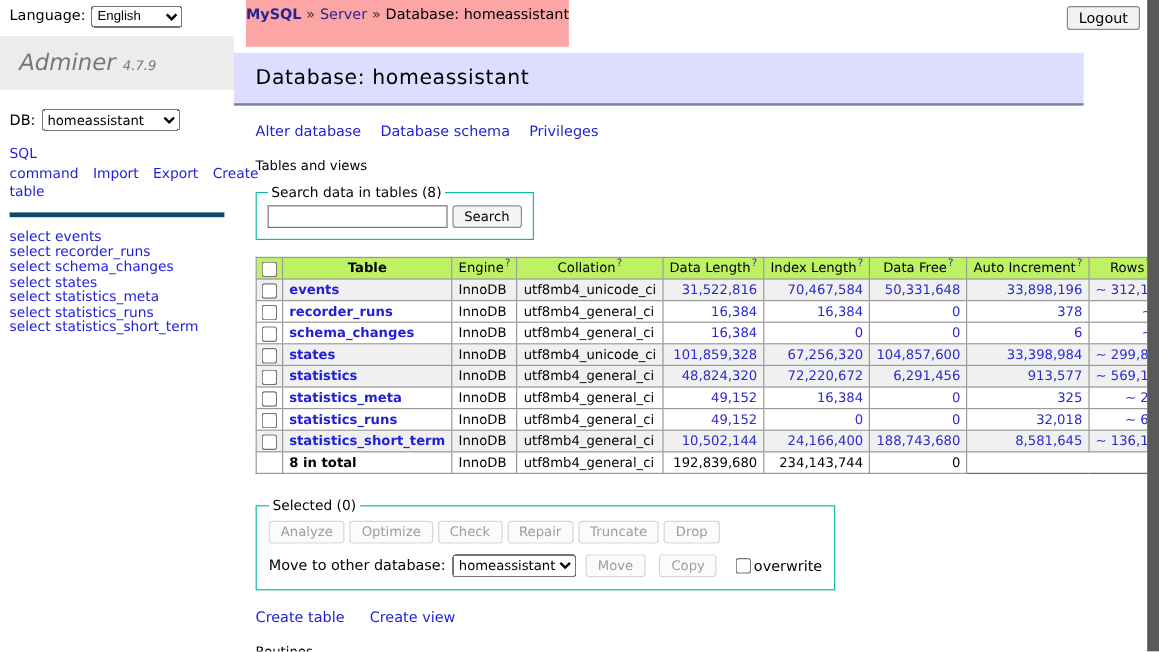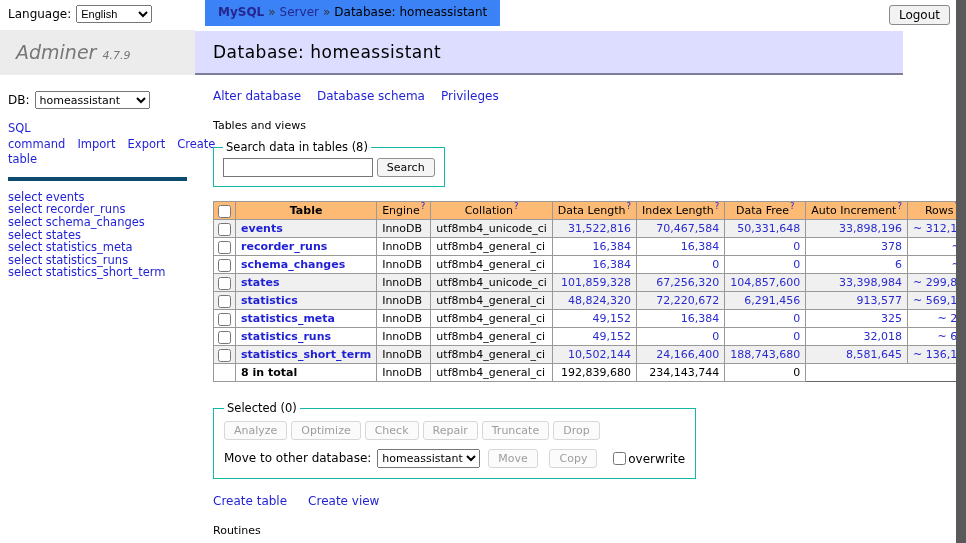--- a/index.html
+++ b/index.html
@@ -23,21 +23,21 @@
   .db-row { margin:16px 8px 0; }
   .db-row label { margin-right:5px; }
   .db-row select { width:115px; height:18px; font-size:11px; font-family:inherit; }
   .menu-links { margin:12px 8px 0; padding-bottom:9px; border-bottom:4px solid #0c4a6e; line-height:1.3; }
   .menu-links a { margin-right:12px; font-size:11.5px; }
   .select-list { margin:10px 8px 0; }
   .select-list a { display:block; font-size:11.5px; line-height:12.6px; margin-bottom:0; }
 
   
   #content { position:absolute; left:195px; top:0; width:708px; }
-  .breadcrumb { display:inline-block; margin-left:10px; background:#3b82f6; height:26px; line-height:25px; padding:0 13px; white-space:nowrap; }
+  .breadcrumb { display:inline-block; margin-left:10px; background:#fca5a5; height:39px; line-height:25px; padding:0 0; white-space:nowrap; }
   .breadcrumb .bc-link { color:#26268f; }
   .breadcrumb .bc-root { font-weight:bold; }
   .breadcrumb .sep { color:#333; margin:0 4px; }
 
   .logout-btn { position:absolute; top:5px; right:16px; font-size:12px; font-family:inherit;
     padding:2px 9px; background:#f2f2f2; border:1px solid #8a8a8a; border-radius:3px; cursor:pointer; }
 
   .page-title { margin:5px 0 0; background:#ddf; border-bottom:2px solid #7d7d99;
     padding:11px 18px; font-size:17px; font-weight:normal; letter-spacing:.5px; }
 
@@ -49,21 +49,21 @@
   fieldset { display:inline-block; border:1px solid #14b8a6; margin:8px 0 0 18px; padding:4px 9px 9px; }
   fieldset legend { font-size:11.5px; padding:0 3px; }
   .search-input { width:150px; height:19px; border:1px solid #767676; font-size:11px; padding:1px 4px; font-family:inherit; }
   .btn { font-size:11px; font-family:inherit; padding:2px 9px; background:#f5f5f5;
     border:1px solid #8f8f8f; border-radius:3px; cursor:pointer; }
   .btn:disabled, .btn.disabled { color:#9d9d9d; background:#fbfbfb; border-color:#d7d7d7; cursor:default; }
 
   
   table { border-collapse:collapse; margin:14px 0 0 18px; font-size:11px; border:1px solid #666; }
   th, td { border:1px solid #999; padding:2px 5px; height:17px; white-space:nowrap; }
-  thead th { background:#fdba74; text-align:center; font-weight:normal; }
+  thead th { background:#bef264; text-align:center; font-weight:normal; }
   thead th.col-table { font-weight:bold; }
   .help-sup { color:#1f1fd6; font-size:8.5px; vertical-align:super; line-height:0; margin-left:1px; }
   tbody th.name-cell { text-align:left; }
   tbody th.name-cell a { font-weight:bold; }
   td.chk, th.chk { text-align:center; width:24px; padding:0 4px; }
   input[type=checkbox] { width:13px; height:13px; margin:1px 0 0; vertical-align:middle; }
   .num { text-align:right; color:#2a2ace; }
   tbody tr.odd th, tbody tr.odd td { background:#f0f0f0; }
   tfoot th { text-align:left; font-weight:bold; }
   tfoot .num { color:#000; }

